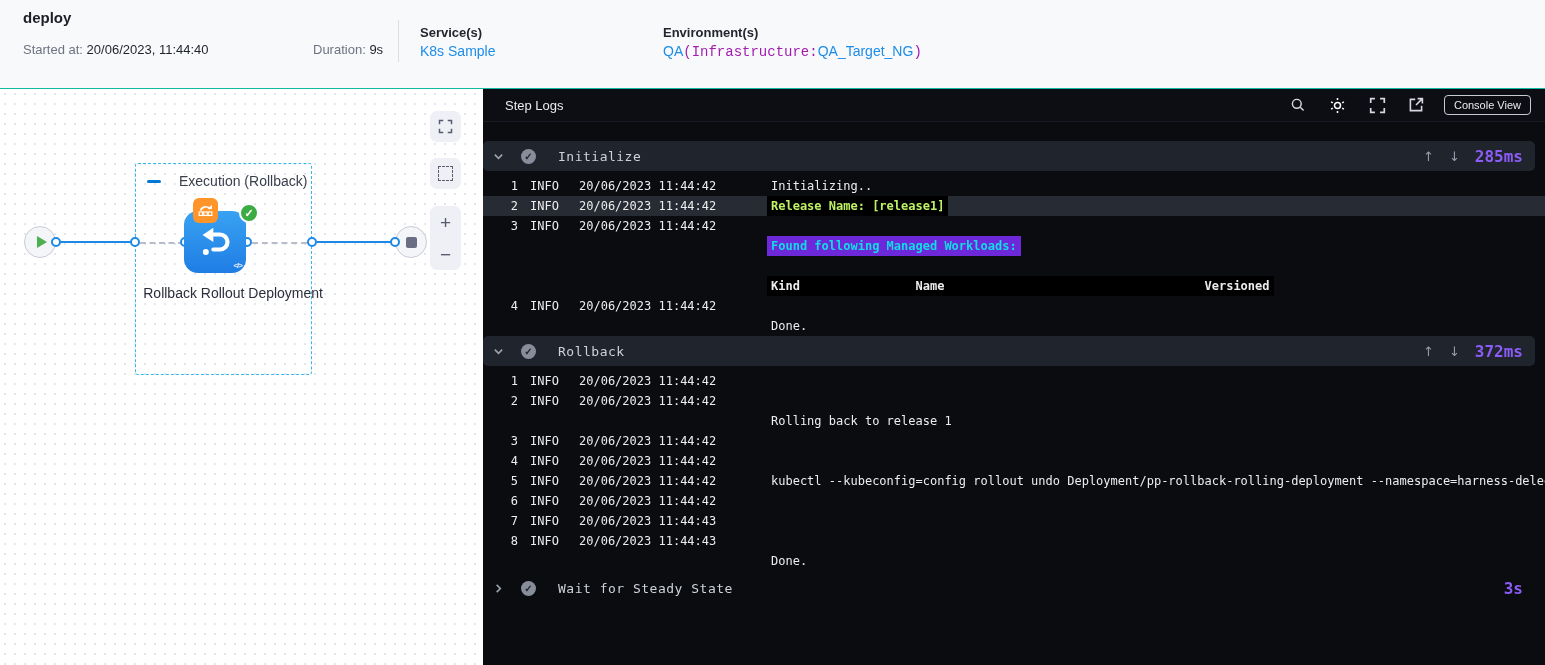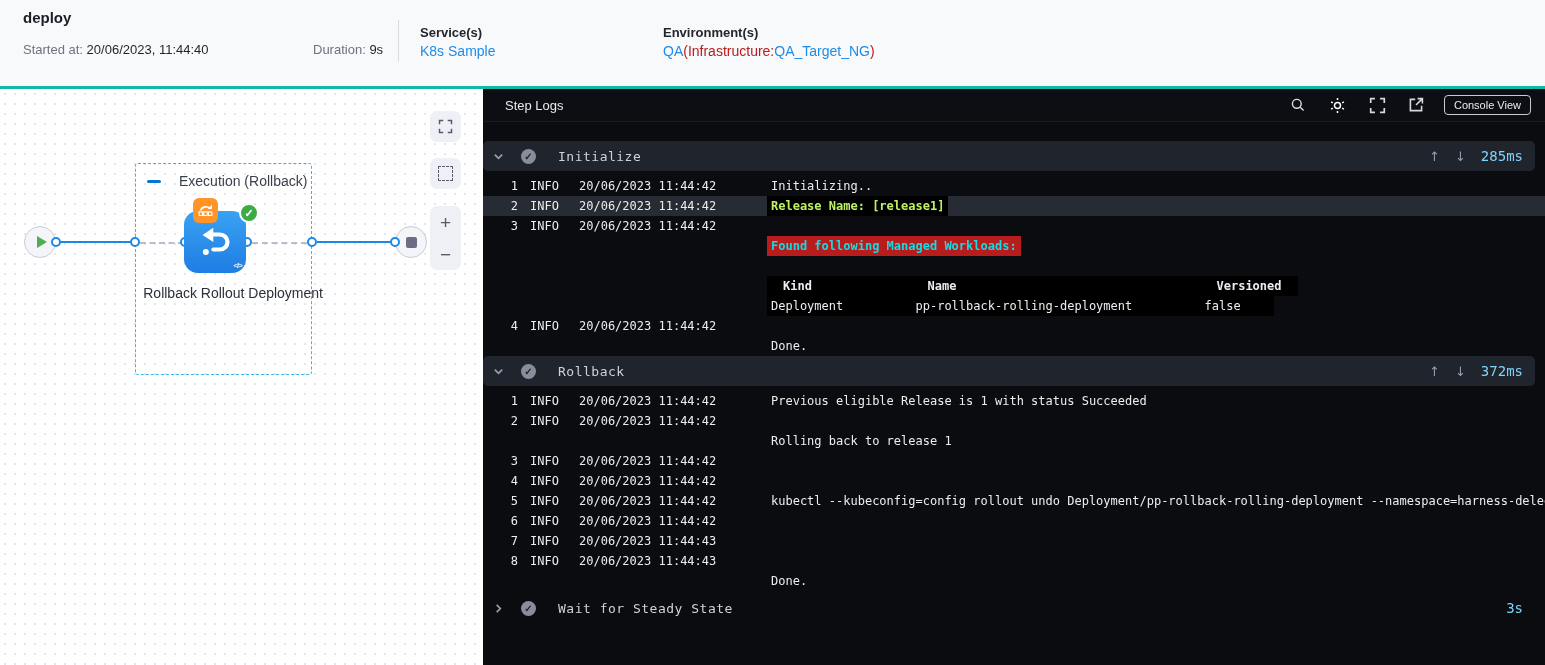--- a/index.html
+++ b/index.html
@@ -1,31 +1,31 @@
 <!DOCTYPE html>
 <html><head>
 <meta charset="utf-8">
 <style>
   * { margin:0; padding:0; box-sizing:border-box; }
   html,body { width:1545px; height:665px; background:#fff; font-family:"Liberation Sans", sans-serif; }
   .page { position:relative; width:1545px; height:665px; overflow:hidden; }
 
   
-  .topbar { position:absolute; left:0; top:0; width:1545px; height:89px; background:#f8f9fb; border-bottom:3px solid #14b8a6; }
+  .topbar { position:absolute; left:0; top:0; width:1545px; height:89px; background:#f8f9fb; border-bottom:1px solid #14b8a6; }
   .t-title { position:absolute; left:23px; top:9px; font-size:15px; font-weight:bold; color:#1d1f26; }
   .t-row { position:absolute; top:42px; font-size:13px; color:#6f7380; }
   .t-row b { font-weight:normal; color:#1f222b; }
   .t-started { left:23px; }
   .t-duration { left:313px; }
   .t-vline { position:absolute; left:398px; top:20px; width:1px; height:42px; background:#dcdde4; }
   .t-col-label { position:absolute; top:25px; font-size:13px; font-weight:bold; color:#23262e; }
   .t-col-link { position:absolute; top:43px; font-size:14px; color:#1d8ce8; cursor:pointer; }
   .svc-label { left:420px; } .svc-link { left:420px; }
   .env-label { left:663px; } .env-link { left:663px; }
-  .env-gray { color:#b91c1c; }
+  .env-gray { color:#a21caf;font-family:Liberation Mono, monospace; }
 
   
   .graph { position:absolute; left:0; top:89px; width:483px; height:576px; background:#ffffff;
            background-image:radial-gradient(#e2e6f0 1.1px, transparent 1.1px); background-size:10px 10px; overflow:hidden; }
   .group-box { position:absolute; left:135px; top:74px; width:177px; height:212px; border:1px dashed #35b7ea; border-radius:3px; }
   .group-label { position:absolute; left:147px; top:84px; display:flex; align-items:center; gap:18px; }
   .dash-ic { width:14px; height:3px; background:#0278d5; border-radius:2px; cursor:pointer; }
   .group-label span { font-size:14px; color:#3a3f4c; }
   .edge { position:absolute; height:2px; background:#1e88e5; top:152px; }
   .edge-dashed { position:absolute; top:152.5px; border-top:2px dashed #b9bdc9; background:none; height:0; }
@@ -55,31 +55,31 @@
   .console-btn { margin-left:20px; border:1px solid #c7cad1; border-radius:4px; color:#e8e9ec; font-size:11px; padding:3px 9px; cursor:pointer; background:transparent; }
   .logs-body { position:absolute; left:0; top:33px; width:100%; height:543px; overflow:hidden; font-family:"DejaVu Sans Mono", monospace; }
   .spacer19 { height:19px; } .spacer5 { height:5px; }
   .secbar { height:30px; margin-right:10px; background:#20242c; border-radius:5px; display:flex; align-items:center; padding:0 12px 0 8px; }
   .secbar.collapsed { background:transparent; height:34px; }
   .sec-chev { width:14px; height:14px; display:flex; align-items:center; justify-content:center; cursor:pointer; color:#9aa0ad; }
   .sec-check { width:15px; height:15px; margin-left:16px; background:#878d9b; border-radius:50%; color:#20242c; font-size:10px; font-weight:bold; display:flex; align-items:center; justify-content:center; font-family:"Liberation Sans",sans-serif; }
   .sec-title { margin-left:22px; font-size:13px; color:#ced2da; letter-spacing:.5px; }
   .sec-right { margin-left:auto; display:flex; align-items:center; gap:15px; }
   .sec-arrow { color:#969cab; font-size:13px; cursor:pointer; font-family:"DejaVu Sans",sans-serif; }
-  .sec-dur { color:#7dd3fc; font-size:14px; }
+  .sec-dur { color:#8b5cf6; font-size:16px;font-weight:bold; }
   .lrow { position:relative; height:20px; line-height:20px; font-size:12px; color:#ededef; }
   .lrow.sel { background:#272b33; }
   .c-num { position:absolute; left:0; width:35px; text-align:right; }
   .c-level { position:absolute; left:47px; }
   .c-time { position:absolute; left:96px; }
   .c-msg { position:absolute; left:288px; white-space:pre; }
   .m-yellow { color:#ece likely; }
   .m-yellow { color:#bef264; font-weight:bold; background:#000; padding:0 4px; margin-left:-4px; }
-  .m-cyan { color:#10dde4; font-weight:bold; background:#b91c1c; padding:0 4px; margin-left:-4px; }
-  .m-th { font-weight:bold; background:#000; padding:0 16px; margin-left:-4px; }
+  .m-cyan { color:#10dde4; font-weight:bold; background:#6d28d9; padding:0 4px; margin-left:-4px; }
+  .m-th { font-weight:bold; background:#000; padding:0 4px; margin-left:-4px; }
   .m-tr { background:#000; padding:0 4px; margin-left:-4px; }
   svg { display:block; }
 </style>
 </head>
 <body>
 
 <div class="page">
 
   <header class="topbar">
     <div class="t-title">deploy</div>
@@ -224,23 +224,20 @@
         <div class="lrow">
           <span class="c-msg m-cyan">Found following Managed Workloads:</span>
         </div>
         <div class="lrow">
           <span class="c-msg "></span>
         </div>
         <div class="lrow">
           <span class="c-msg m-th">Kind                Name                                    Versioned</span>
         </div>
         <div class="lrow">
-          <span class="c-msg m-tr">Deployment          pp-rollback-rolling-deployment          false    </span>
-        </div>
-        <div class="lrow">
           <span class="c-num">4</span>
           <span class="c-level">INFO</span>
           <span class="c-time">20/06/2023 11:44:42</span>
           <span class="c-msg "></span>
         </div>
         <div class="lrow">
           <span class="c-msg ">Done.</span>
         </div>
         <div class="secbar">
           <span class="sec-chev">
@@ -254,21 +251,20 @@
             <span class="sec-arrow">↑</span>
             <span class="sec-arrow">↓</span>
             <span class="sec-dur">372ms</span>
           </span>
         </div>
         <div class="spacer5"></div>
         <div class="lrow">
           <span class="c-num">1</span>
           <span class="c-level">INFO</span>
           <span class="c-time">20/06/2023 11:44:42</span>
-          <span class="c-msg ">Previous eligible Release is 1 with status Succeeded</span>
         </div>
         <div class="lrow">
           <span class="c-num">2</span>
           <span class="c-level">INFO</span>
           <span class="c-time">20/06/2023 11:44:42</span>
           <span class="c-msg "></span>
         </div>
         <div class="lrow">
           <span class="c-msg ">Rolling back to release 1</span>
         </div>

